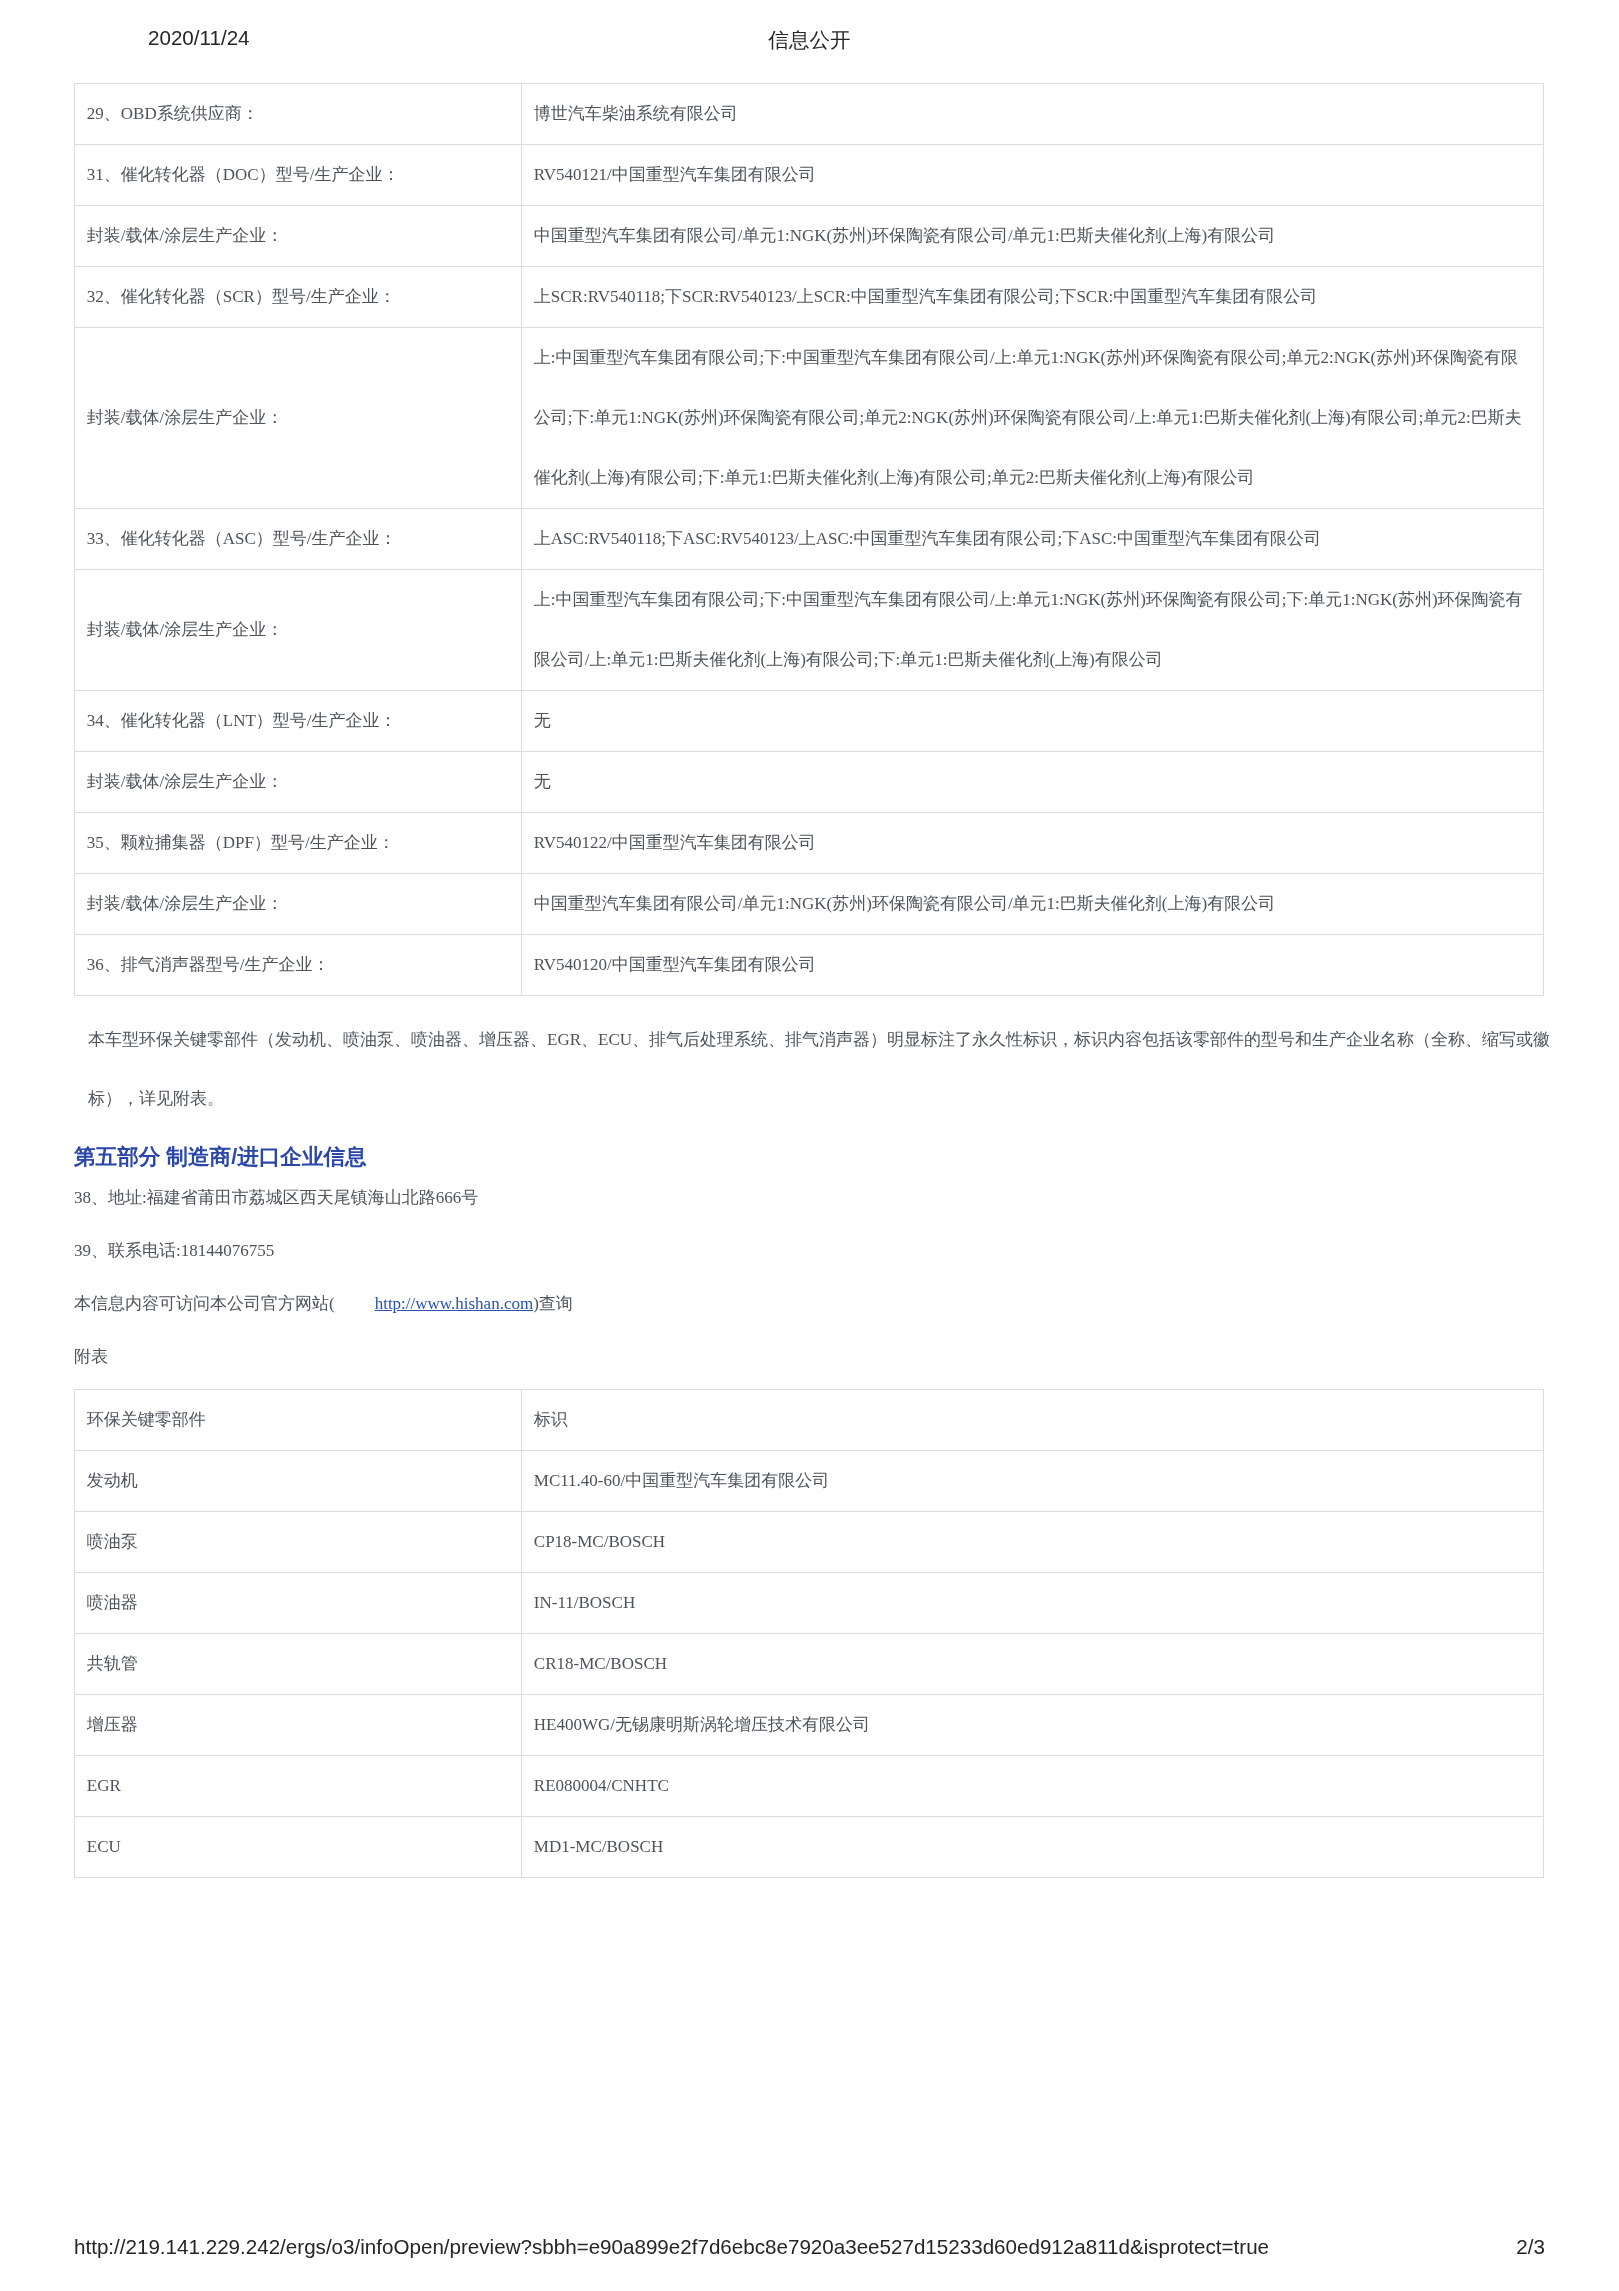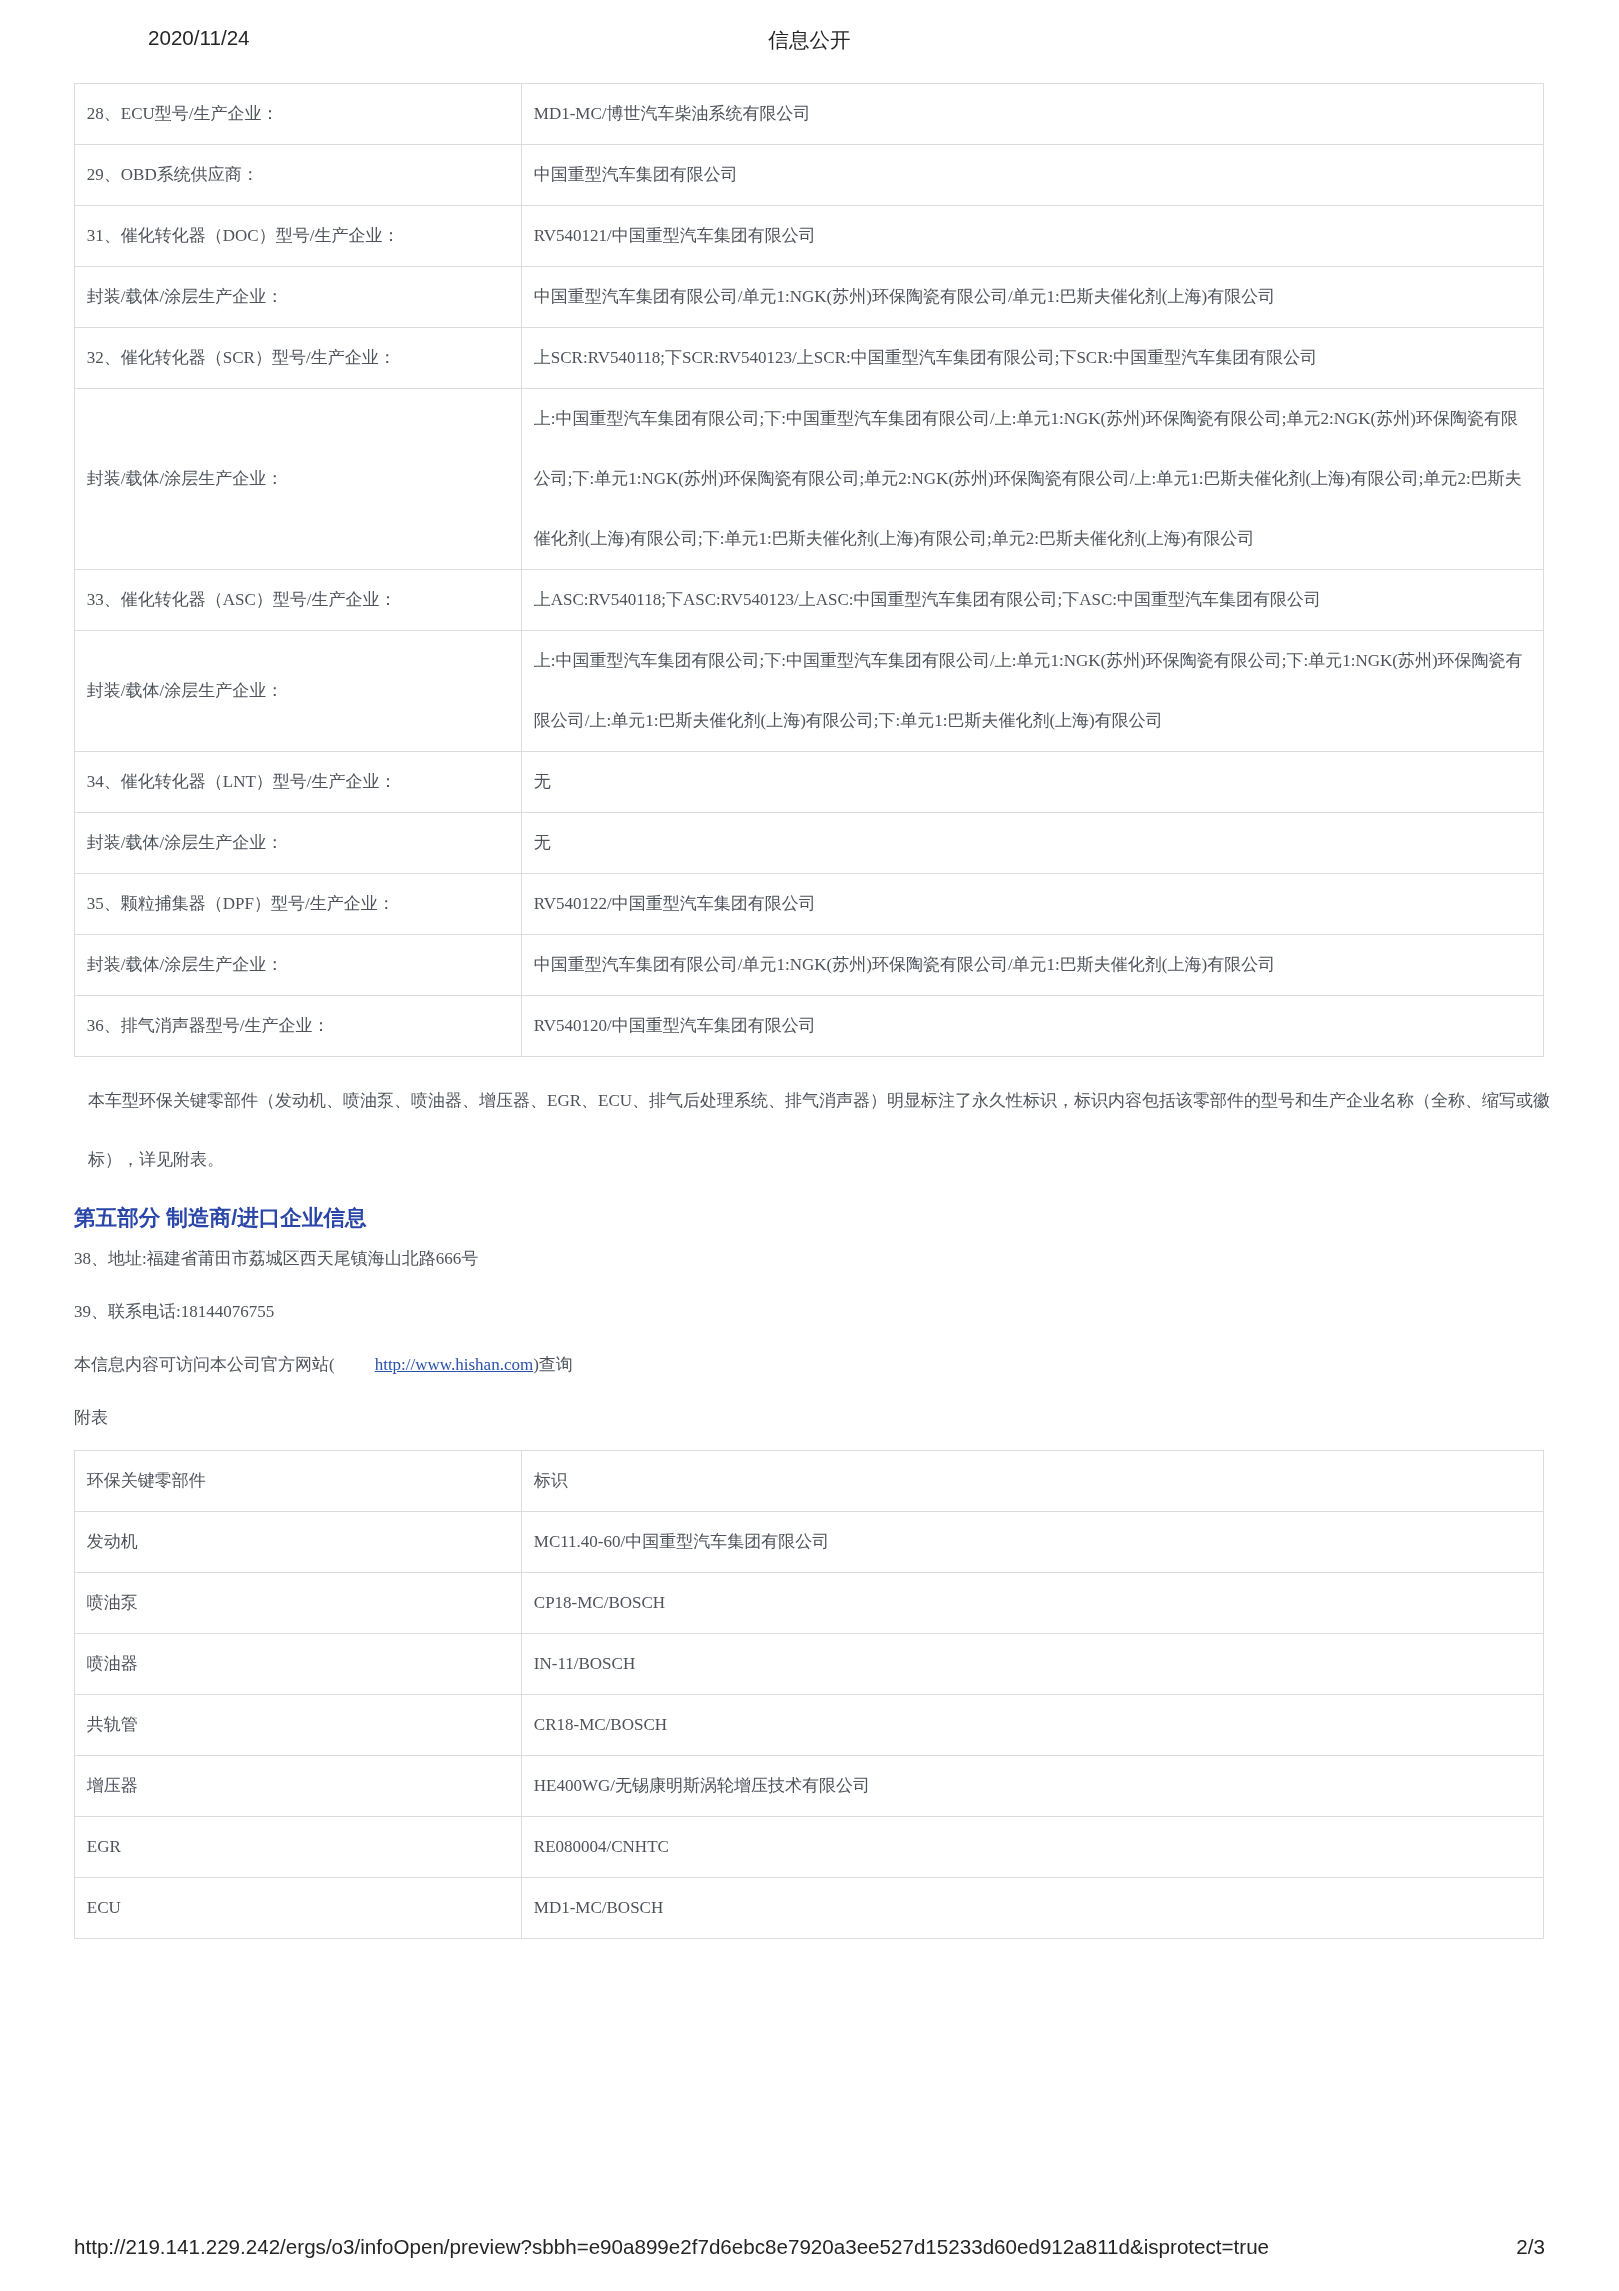--- a/index.html
+++ b/index.html
@@ -65,26 +65,22 @@
     <span class="doc-title">信息公开</span>
   </div>
 
   <table class="grid">
     <colgroup>
         <col style="width:447px">
         <col>
       </colgroup>
     <tbody id="parts-body">
         <tr>
-          <td>28、ECU型号/生产企业：</td>
-          <td>MD1-MC/博世汽车柴油系统有限公司</td>
-        </tr>
-        <tr>
           <td>29、OBD系统供应商：</td>
-          <td>中国重型汽车集团有限公司</td>
+          <td>博世汽车柴油系统有限公司</td>
         </tr>
         <tr>
           <td>31、催化转化器（DOC）型号/生产企业：</td>
           <td>RV540121/中国重型汽车集团有限公司</td>
         </tr>
         <tr>
           <td>封装/载体/涂层生产企业：</td>
           <td>中国重型汽车集团有限公司/单元1:NGK(苏州)环保陶瓷有限公司/单元1:巴斯夫催化剂(上海)有限公司</td>
         </tr>
         <tr>

